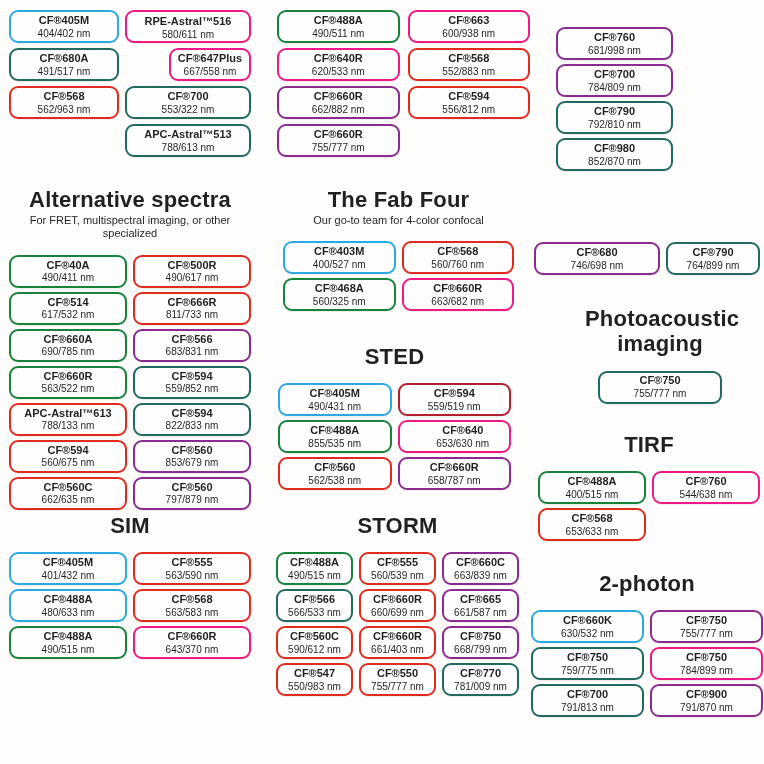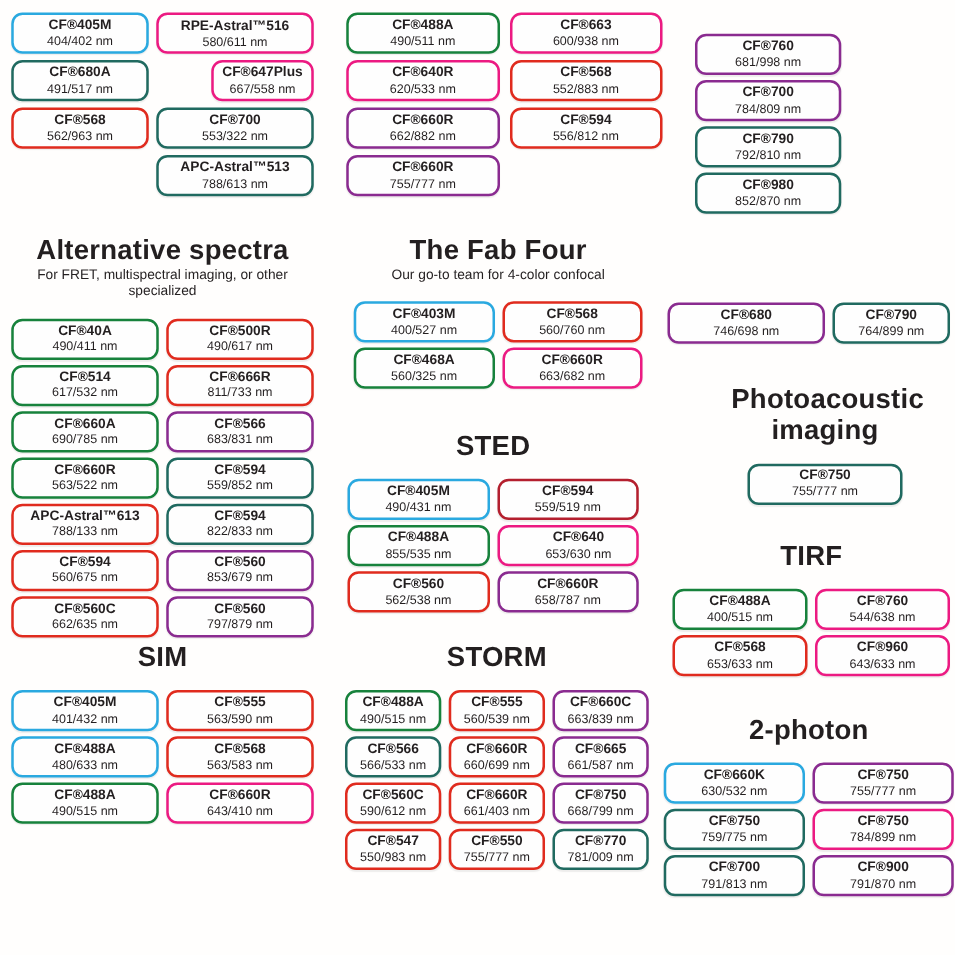--- a/index.html
+++ b/index.html
@@ -262,21 +262,21 @@
         <div class="dye" style="border-color: rgb(224, 43, 30);">
           <div class="dye-name">CF®568</div>
           <div class="dye-value">563/583 nm</div>
         </div>
         <div class="dye" style="border-color: rgb(23, 130, 60);">
           <div class="dye-name">CF®488A</div>
           <div class="dye-value">490/515 nm</div>
         </div>
         <div class="dye" style="border-color: rgb(236, 26, 130);">
           <div class="dye-name">CF®660R</div>
-          <div class="dye-value">643/410 nm</div>
+          <div class="dye-value">643/370 nm</div>
         </div>
       </div>
   </section>
 
   <section class="sec" id="sec-storm" style="left:276px;top:513px;width:243px">
     <h2 class="title">STORM</h2>
     <div class="grid cols3">
         <div class="dye" style="border-color: rgb(23, 130, 60);">
           <div class="dye-name">CF®488A</div>
           <div class="dye-value">490/515 nm</div>
@@ -359,24 +359,20 @@
           <div class="dye-value">400/515 nm</div>
         </div>
         <div class="dye" style="border-color: rgb(236, 26, 130);">
           <div class="dye-name">CF®760</div>
           <div class="dye-value">544/638 nm</div>
         </div>
         <div class="dye" style="border-color: rgb(224, 43, 30);">
           <div class="dye-name">CF®568</div>
           <div class="dye-value">653/633 nm</div>
         </div>
-        <div class="dye" style="border-color: rgb(236, 26, 130);">
-          <div class="dye-name">CF®960</div>
-          <div class="dye-value">643/633 nm</div>
-        </div>
       </div>
   </section>
 
   <section class="sec" id="sec-2p" style="left:531px;top:571px;width:232px">
     <h2 class="title">2-photon</h2>
     <div class="grid cols2">
         <div class="dye" style="border-color: rgb(42, 169, 224);">
           <div class="dye-name">CF®660K</div>
           <div class="dye-value">630/532 nm</div>
         </div>

